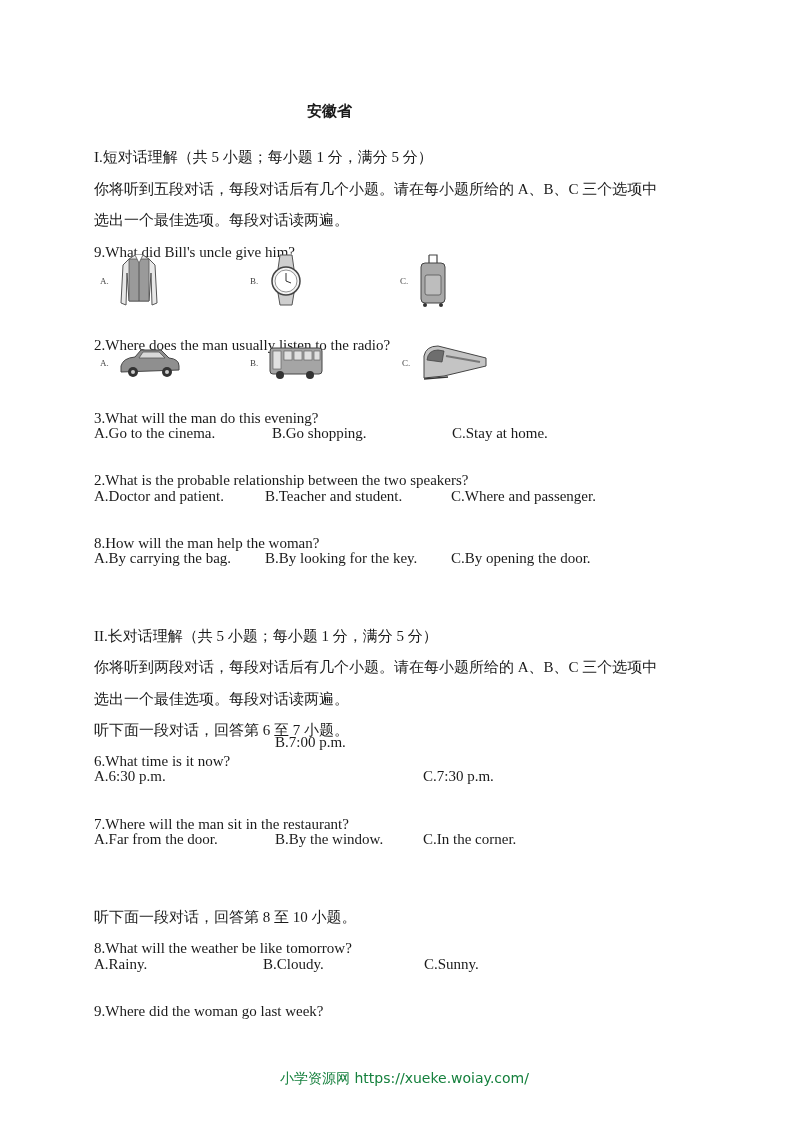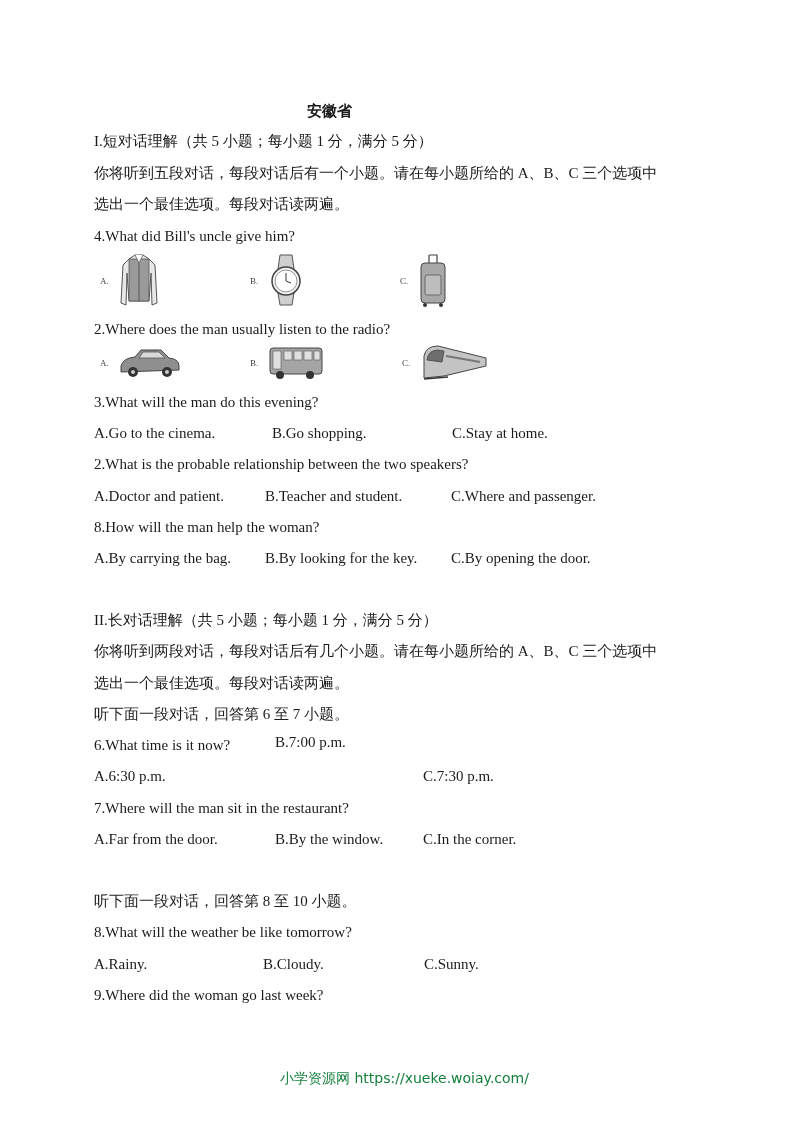--- a/index.html
+++ b/index.html
@@ -1,38 +1,38 @@
 <!DOCTYPE html>
 <html><head>
   <meta charset="utf-8">
   <style>
     html, body { margin: 0; padding: 0; background: #ffffff; }
     body { width: 793px; height: 1122px; position: relative; overflow: hidden;
       font-family: "Liberation Serif", "DejaVu Serif", serif; color: #1a1a1a; }
-    .line { position: absolute; left: 94px; font-size: 15px; line-height: 20px; white-space: nowrap; }
+    .line { position: absolute; left: 94px; font-size: 15px; line-height: 20px; white-space: nowrap; margin-top: 16px; }
     .title { position: absolute; left: 0; width: 659px; top: 101px; text-align: center;
       font-weight: bold; font-size: 15px; line-height: 20px; }
     .opt { position: absolute; white-space: nowrap; font-size: 15px; line-height: 20px; }
     .picopt { position: absolute; display: flex; align-items: center; }
     .piclabel { font-size: 9px; color: #444; margin-right: 10px; font-family: "Liberation Serif", serif; }
     .footer { position: absolute; left: 8px; width: 793px; top: 1070px; text-align: center;
       font-family: "DejaVu Sans", "Liberation Sans", sans-serif; font-size: 14px; color: #15803d; }
     svg { display: block; }
   </style>
 </head>
 <body>
 
 <div>
   <div class="title">安徽省</div>
 
   <div class="line" style="top:131px">I.短对话理解（共 5 小题；每小题 1 分，满分 5 分）</div>
-  <div class="line" style="top:163px">你将听到五段对话，每段对话后有一个小题。请在每小题所给的 A、B、C 三个选项中</div>
+  <div class="line" style="top:163px">你将听到五段对话，每段对话后有几个小题。请在每小题所给的 A、B、C 三个选项中</div>
   <div class="line" style="top:194px">选出一个最佳选项。每段对话读两遍。</div>
 
-  <div class="line" style="top:226px">4.What did Bill's uncle give him?</div>
+  <div class="line" style="top:226px">9.What did Bill's uncle give him?</div>
   <div class="picopt" style="left:100px;top:253px">
     <span class="piclabel">A.</span>
     <span>
       <svg width="40" height="55" viewBox="0 0 40 55">
         <path d="M10 6 L16 2 L24 2 L30 6 L36 12 L38 50 L33 52 L32 20 L30 48 L10 48 L8 20 L7 52 L2 50 L4 12 Z" fill="#e8e8e8" stroke="#555" stroke-width="1"></path>
         <path d="M10 6 L30 6 L30 48 L10 48 Z" fill="#9a9a9a" stroke="#555" stroke-width="0.8"></path>
         <path d="M16 2 L20 10 L24 2" fill="#fff" stroke="#555" stroke-width="0.8"></path>
         <line x1="20" y1="10" x2="20" y2="48" stroke="#444" stroke-width="0.8"></line>
       </svg>
     </span>

